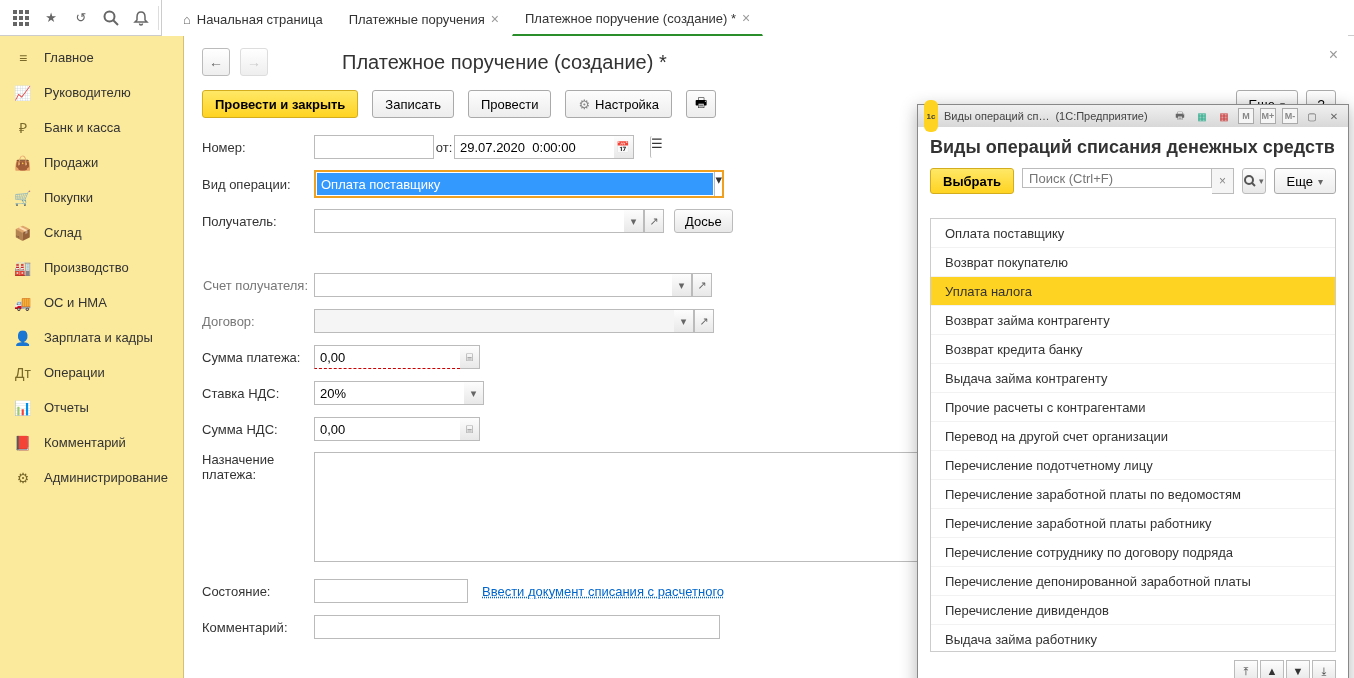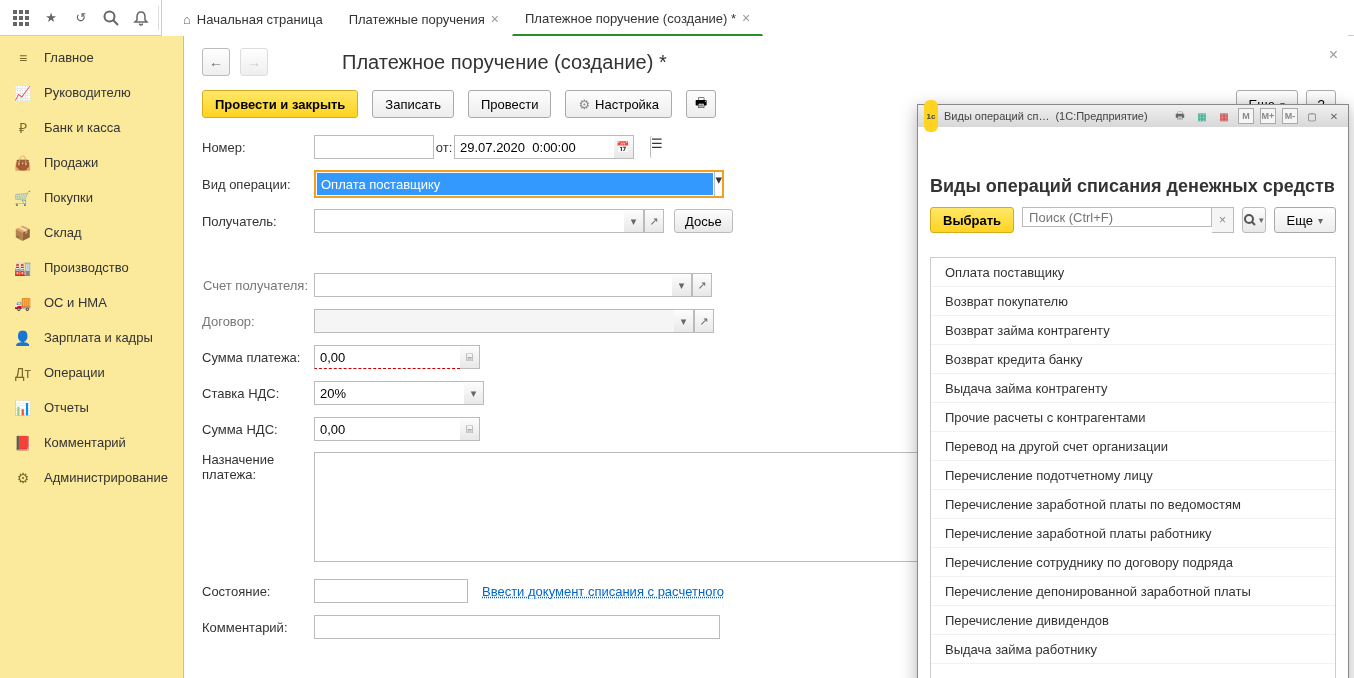--- a/index.html
+++ b/index.html
@@ -56,21 +56,21 @@
 
 .popup { position: absolute; left: 733px; top: 68px; width: 432px; background: #fff; border: 1px solid #888; box-shadow: 0 4px 16px rgba(0,0,0,0.3); }
 .popup-titlebar { height: 22px; background: linear-gradient(#f0f0f0,#d8d8d8); display: flex; align-items: center; padding: 0 6px; gap: 6px; font-size: 11px; color: #444; }
 .popup-titlebar .logo { width: 14px; height: 32px; background: #ffd321; border-radius: 6px; font-size: 8px; display: flex; align-items: center; justify-content: center; font-weight: bold; }
 .popup-titlebar .spacer { flex: 1; }
 .popup-titlebar .tb-icn { width: 16px; height: 16px; font-size: 10px; display: flex; align-items: center; justify-content: center; cursor: pointer; color: #666; }
 .popup-titlebar .tb-icn.m { border: 1px solid #aaa; font-weight: bold; color: #888; background:#f5f5f5; font-size:9px;}
 .popup-titlebar .tb-icn.green { color: #2a8; }
 .popup-titlebar .tb-icn.red { color: #c33; }
 .popup-body { padding: 10px 12px 12px; }
-.popup-h1 { font-size: 18px; font-weight: bold; margin-bottom: 10px; color: #333; margin-top: 39px; }
+.popup-h1 { font-size: 18px; font-weight: bold; margin-bottom: 10px; color: #333; }
 .popup-toolbar { display: flex; gap: 8px; margin-bottom: 24px; }
 .search-wrap { flex: 1; display: flex; }
 .search-wrap input { flex: 1; height: 20px; border: 1px solid #bbb; padding: 0 6px; font-size: 13px; }
 .search-wrap .clear { width: 22px; height: 26px; border: 1px solid #bbb; border-left: none; background: #f5f5f5; display:flex;align-items:center;justify-content:center;font-size:12px;color:#888;cursor:pointer;}
 .icn-btn { width: 34px; height: 26px; border: 1px solid #bbb; background: linear-gradient(#fdfdfd,#e8e8e8); border-radius: 3px; display: flex; align-items: center; justify-content: center; cursor: pointer; font-size: 12px; color: #555;}
 .icn-btn::after { content: " ▾"; font-size: 9px; color: #666; margin-left:3px;}
 
 .listbox { border: 1px solid #ccc; height: 434px; overflow-y: auto; }
 .list-item { height: 29px; display: flex; align-items: center; padding: 0 14px; font-size: 13px; cursor: pointer; border-bottom: 1px solid #f2f2f2; }
 .list-item.hl { background: #ffd321; }
@@ -349,20 +349,21 @@
               <svg width="12" height="12" stroke="#555" fill="none" stroke-width="2">
                 <circle cx="5" cy="5" r="4"></circle>
                 <line x1="8" y1="8" x2="11" y2="11"></line>
               </svg>
             </div>
           <button class="btn more" style="height:26px">Еще</button>
         </div>
         <div class="listbox" id="oplist">
             <div class="list-item">Оплата поставщику</div>
             <div class="list-item">Возврат покупателю</div>
+            <div class="list-item hl">Уплата налога</div>
             <div class="list-item">Возврат займа контрагенту</div>
             <div class="list-item">Возврат кредита банку</div>
             <div class="list-item">Выдача займа контрагенту</div>
             <div class="list-item">Прочие расчеты с контрагентами</div>
             <div class="list-item">Перевод на другой счет организации</div>
             <div class="list-item">Перечисление подотчетному лицу</div>
             <div class="list-item">Перечисление заработной платы по ведомостям</div>
             <div class="list-item">Перечисление заработной платы работнику</div>
             <div class="list-item">Перечисление сотруднику по договору подряда</div>
             <div class="list-item">Перечисление депонированной заработной платы</div>

